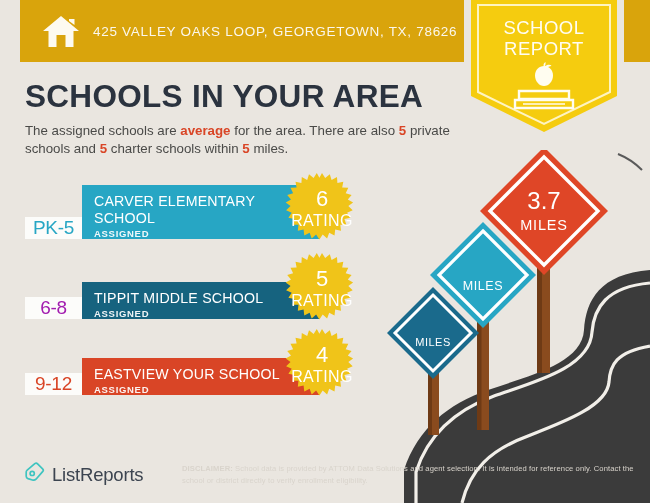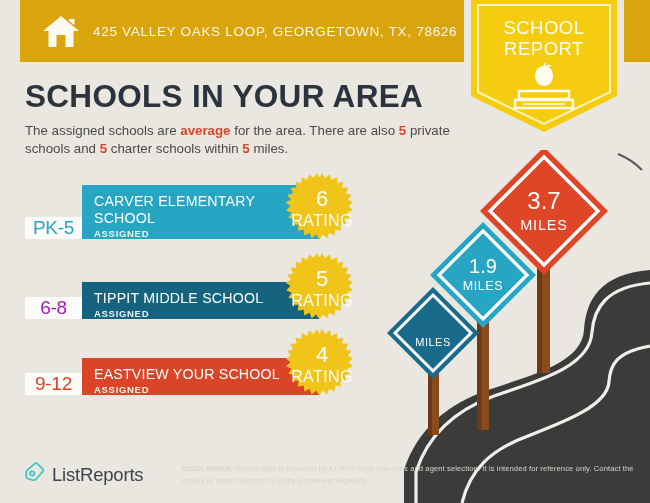--- a/index.html
+++ b/index.html
@@ -245,21 +245,20 @@
   </div>
 
   
   <div class="sign" style="left:50px; top:70px;">
     <svg width="110" height="210" viewBox="0 0 110 210">
       <rect x="49" y="84" width="12" height="126" fill="#8A4B1E"></rect>
       <rect x="49" y="84" width="4.5" height="126" fill="#6E3A15"></rect>
       <polygon points="55,2 108,55 55,108 2,55" fill="#27A6C4"></polygon>
       <polygon points="55,11 99,55 55,99 11,55" fill="none" stroke="#FFFFFF" stroke-width="3.2"></polygon>
     </svg>
-    <div class="sign-num" style="left:0; top:35px; font-size:20px;">1.9</div>
     <div class="sign-lbl" style="left:0; top:59px; font-size:12.5px; letter-spacing:0.6px;">MILES</div>
   </div>
 
   
   <div class="sign" style="left:7px; top:135px;">
     <svg width="96" height="150" viewBox="0 0 96 150">
       <rect x="43" y="74" width="11" height="76" fill="#8A4B1E"></rect>
       <rect x="43" y="74" width="4" height="76" fill="#6E3A15"></rect>
       <polygon points="48,2 94,48 48,94 2,48" fill="#1A6A8C"></polygon>
       <polygon points="48,10 86,48 48,86 10,48" fill="none" stroke="#FFFFFF" stroke-width="3"></polygon>

